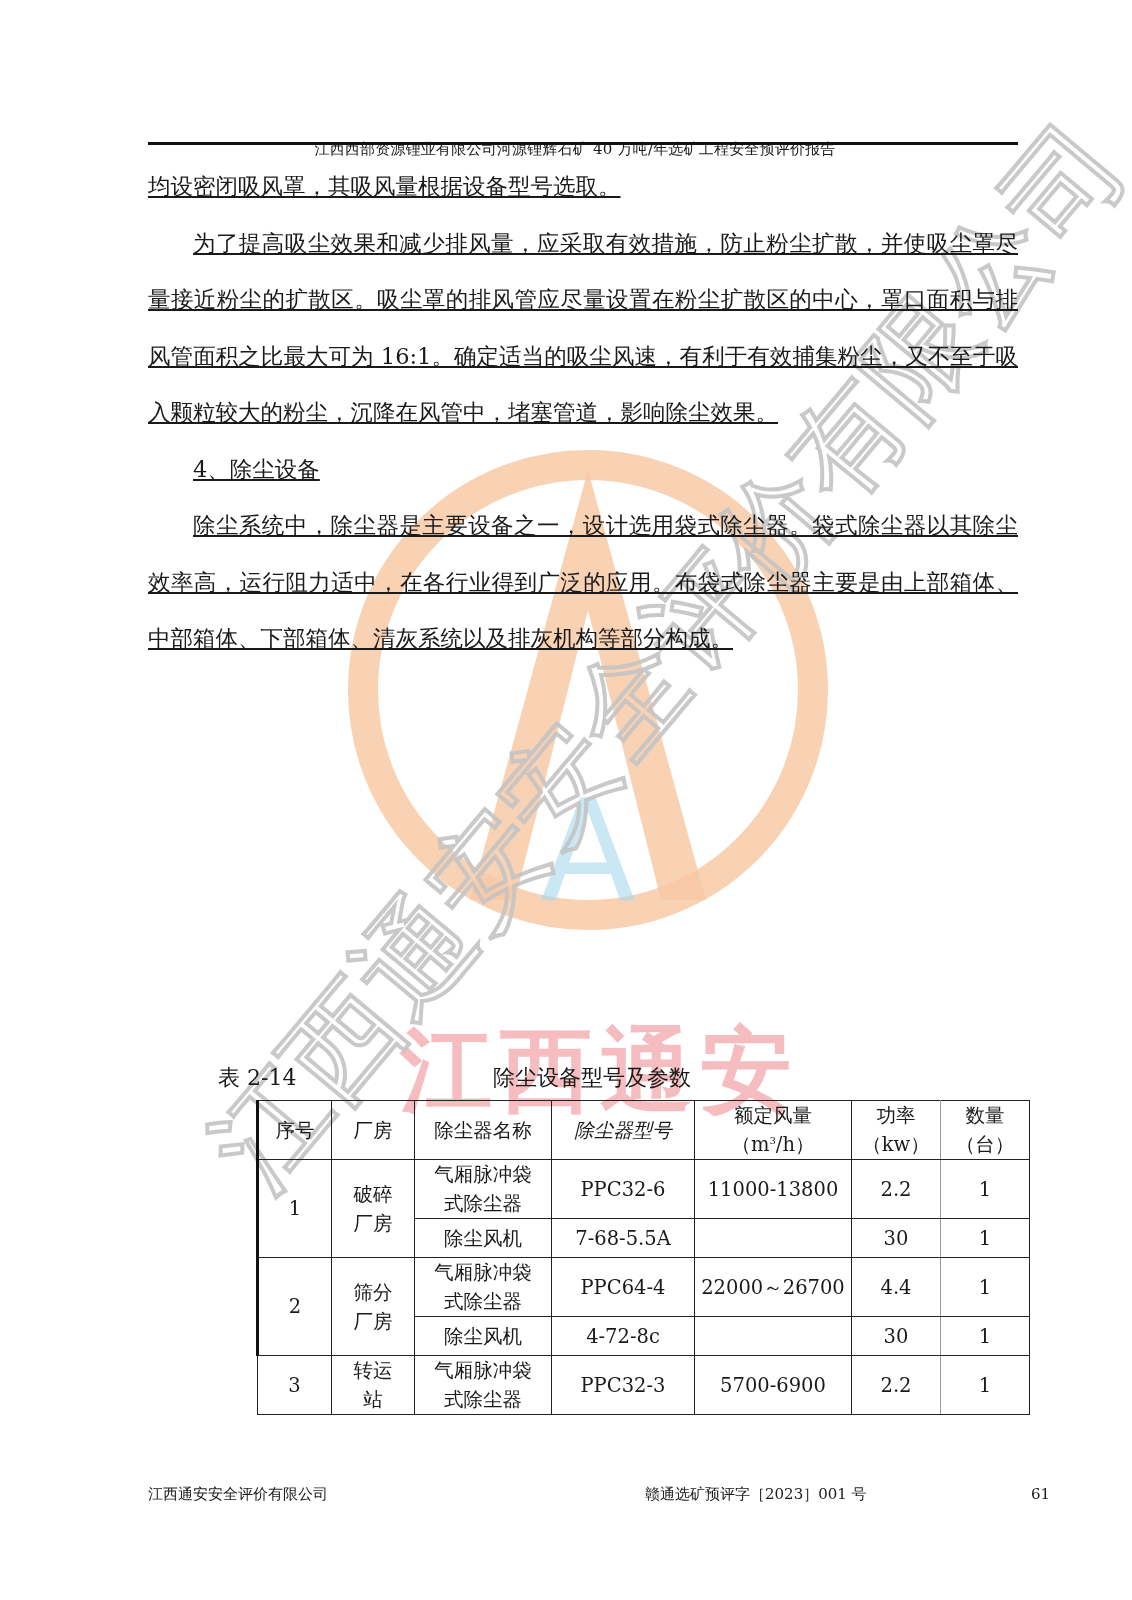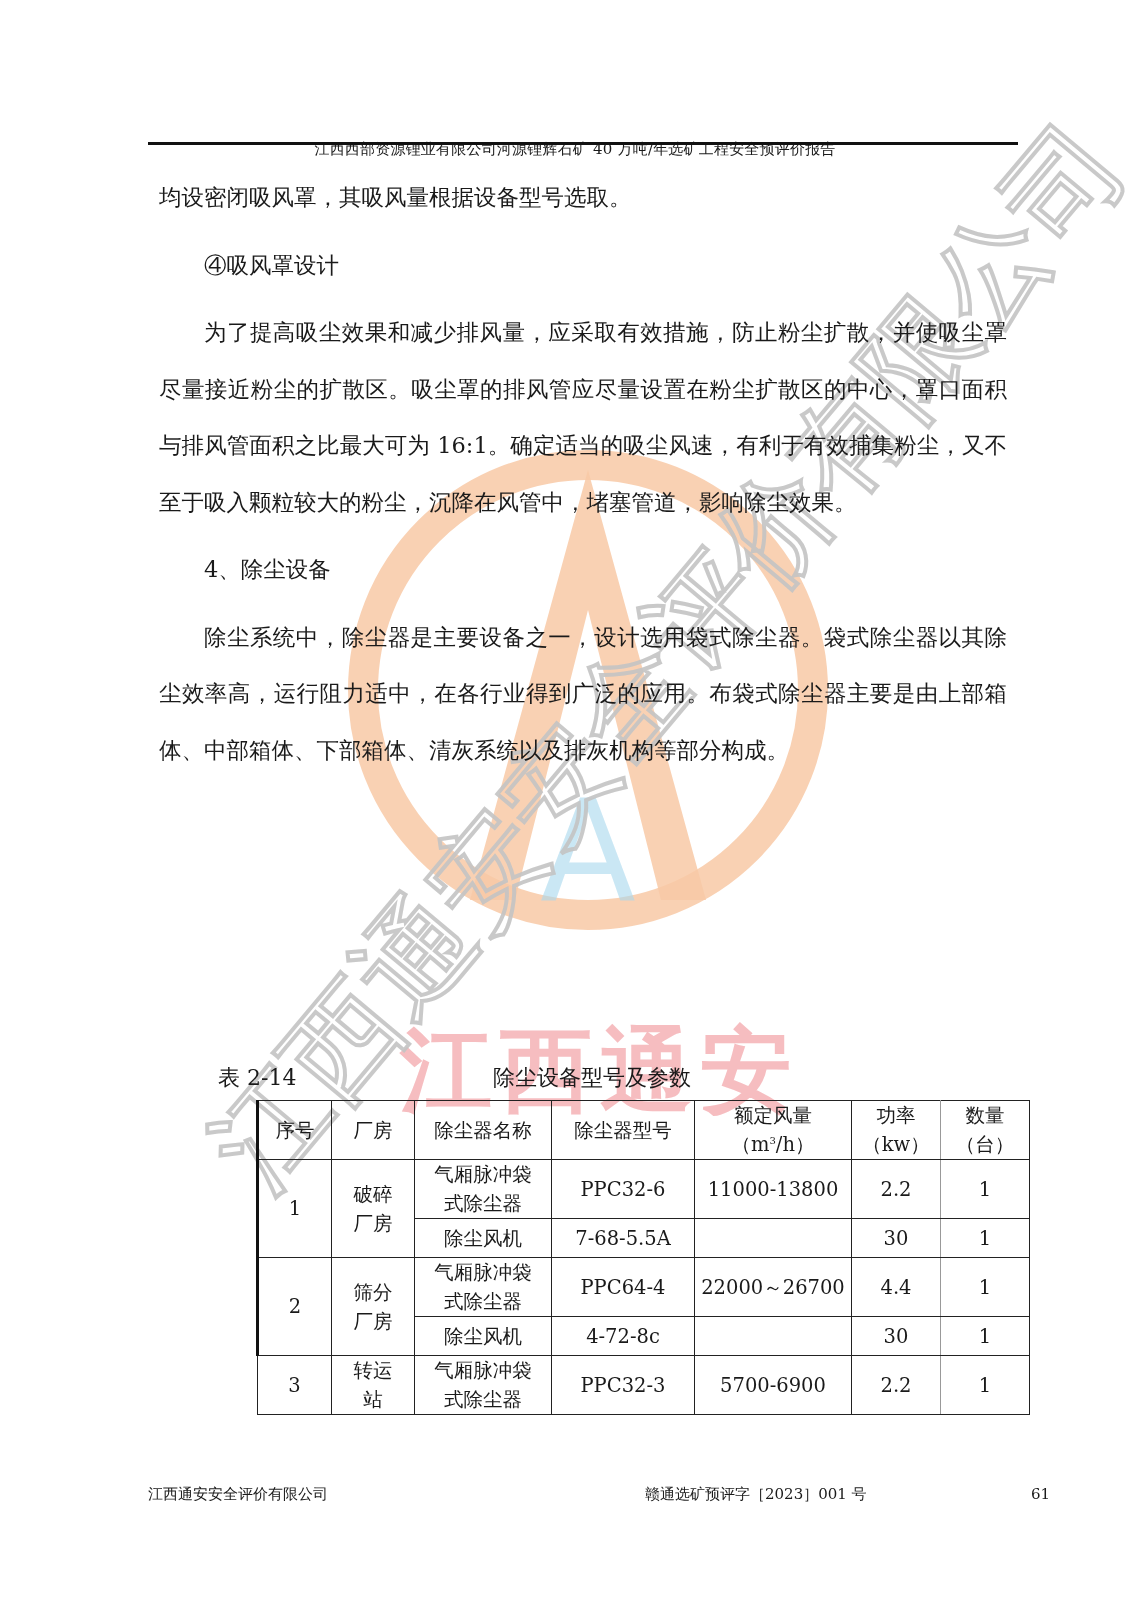--- a/index.html
+++ b/index.html
@@ -8,35 +8,35 @@
     .page { position:absolute; left:0; top:0; width:1132px; height:1600px; }
 
     
     .wm { position:absolute; left:0; top:0; width:1132px; height:1600px; pointer-events:none; z-index:1; }
 
     .header-title { position:absolute; left:140px; top:120px; width:870px; text-align:center;
                     font-size:15px; letter-spacing:0.2px; z-index:2;margin-top:20px; }
     .header-rule { position:absolute; left:148px; top:142px; width:870px; height:3px; background:#111; z-index:2; }
 
     .body-text { position:absolute; left:148px; width:870px; z-index:2; font-size:22.5px; line-height:56.5px; }
-    .p { margin:11px; text-align:justify; text-align-last:left; }
+    .p { margin:0; text-align:justify; text-align-last:left;text-decoration:underline; }
     .indent { text-indent:45px; }
 
     .caption-row { position:absolute; left:218px; top:1063px; width:760px; height:32px; z-index:2; font-size:22px; }
     .caption-no { position:absolute; left:0; top:0; }
     .caption-title { position:absolute; left:275px; top:0; }
 
     table.spec { position:absolute; left:216px; top:1100px; border-collapse:collapse; z-index:2;
                  font-size:19.5px;margin-left:40px; }
     table.spec td, table.spec th { border:1px solid #222; text-align:center; vertical-align:middle;
                  font-weight:normal; padding:0 4px; line-height:29px; }
     table.spec .c-seq { width:64px; }
     table.spec .c-bld { width:74px; }
     table.spec .c-name { width:128px; }
-    table.spec .c-model { width:134px; }
+    table.spec .c-model { width:134px;font-style:italic; }
     table.spec .c-flow { width:148px; }
     table.spec .c-pow { width:80px; border-right-color:#999; }
     table.spec .c-qty { width:80px; }
     table.spec .left-thick { border-left:3px solid #111; }
     table.spec tr.h-head td { height:58px; }
     table.spec tr.h-dbl td { height:58px; }
     table.spec tr.h-sgl td { height:38px; }
     sup { font-size:10px; line-height:0; }
 
     .footer { position:absolute; top:1485px; z-index:2; font-size:15px; }
@@ -55,21 +55,20 @@
     <text x="588" y="900" text-anchor="middle" font-size="140" fill="#a8d8ee" opacity="0.6" font-family="DejaVu Sans, sans-serif">A</text>
     <text x="600" y="1102" text-anchor="middle" font-size="92" fill="#f3a8ac" opacity="0.75" font-family="DejaVu Sans, sans-serif" font-weight="bold" letter-spacing="8">江西通安</text>
     <text x="0" y="0" font-size="112" fill="none" stroke="#c4c4c4" stroke-width="4" opacity="0.9" font-family="DejaVu Sans, sans-serif" transform="translate(265,1195) rotate(-50)">江西通安安全评价有限公司</text>
   </svg>
 
   <div class="header-title">江西西部资源锂业有限公司河源锂辉石矿 40 万吨/年选矿工程安全预评价报告</div>
   <div class="header-rule"></div>
 
   <div class="body-text" style="top:158px;">
     <p class="p">均设密闭吸风罩，其吸风量根据设备型号选取。</p>
-    <p class="p indent">④吸风罩设计</p>
     <p class="p indent">为了提高吸尘效果和减少排风量，应采取有效措施，防止粉尘扩散，并使吸尘罩尽量接近粉尘的扩散区。吸尘罩的排风管应尽量设置在粉尘扩散区的中心，罩口面积与排风管面积之比最大可为 16:1。确定适当的吸尘风速，有利于有效捕集粉尘，又不至于吸入颗粒较大的粉尘，沉降在风管中，堵塞管道，影响除尘效果。</p>
     <p class="p indent">4、除尘设备</p>
     <p class="p indent">除尘系统中，除尘器是主要设备之一，设计选用袋式除尘器。袋式除尘器以其除尘效率高，运行阻力适中，在各行业得到广泛的应用。布袋式除尘器主要是由上部箱体、中部箱体、下部箱体、清灰系统以及排灰机构等部分构成。</p>
   </div>
 
   <div class="caption-row">
     <span class="caption-no">表 2-14</span>
     <span class="caption-title">除尘设备型号及参数</span>
   </div>
 

